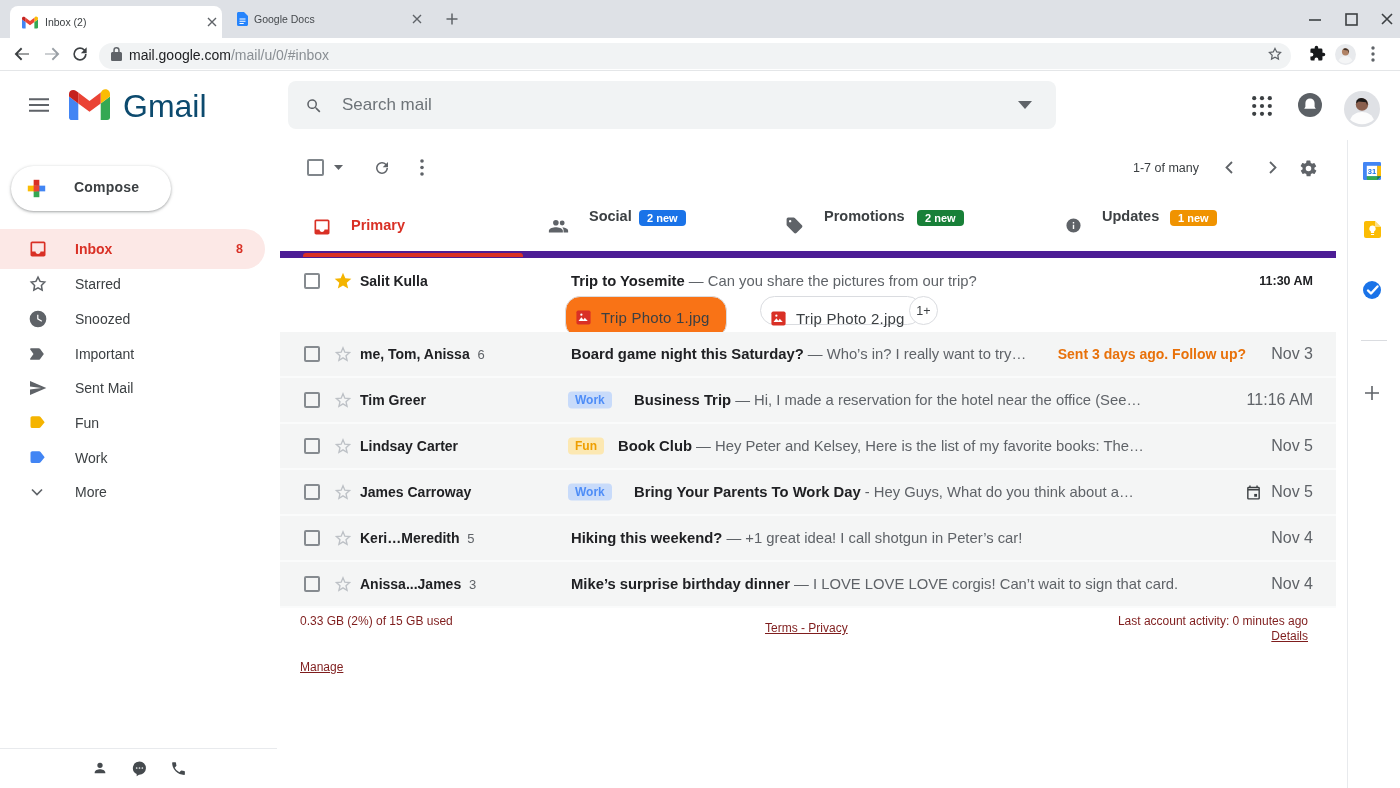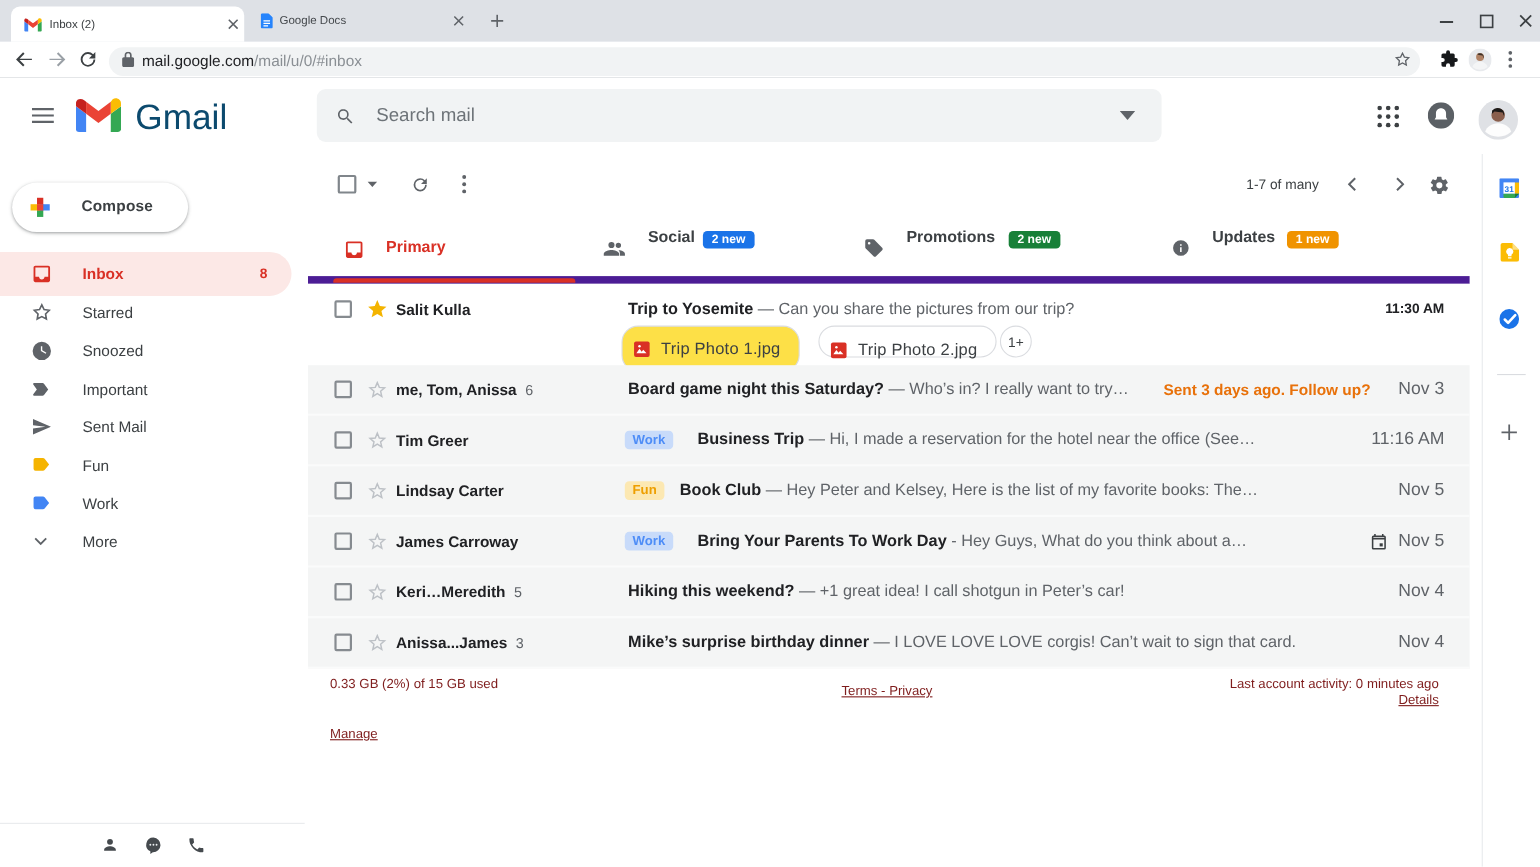--- a/index.html
+++ b/index.html
@@ -313,29 +313,29 @@
 
   <div class="mrow abs" style="top:118px;height:74px;background:#fff;">
     <div class="cbx" style="top:23px;"></div>
     <svg class="rowstar" style="top:23px;" viewBox="0 0 24 24">
         <path fill="#f4b400" d="M12 17.3l6.2 3.7-1.7-7 5.5-4.7-7.2-.6L12 2 9.2 8.7 2 9.3l5.5 4.7-1.7 7z"></path>
       </svg>
     <span class="sender" style="top:23px;">Salit Kulla</span>
     <span class="subj" style="top:23px;"><b>Trip to Yosemite</b><span class="snip"> — Can you share the pictures from our trip?</span></span>
     <span class="rdate" style="top:23px;font-weight:bold;color:#202124;font-size:12.5px;">11:30 AM</span>
 
-    <div class="abs" style="left:285px;top:38px;height:42px;border:1px solid #dadce0;border-radius:15px;display:flex;align-items:center;padding:0 16px 0 9px;background:#fde047;letter-spacing:.2px;">
+    <div class="abs" style="left:285px;top:38px;height:42px;border:1px solid #dadce0;border-radius:15px;display:flex;align-items:center;padding:0 16px 0 9px;background:#f97316;letter-spacing:.2px;">
       <svg width="17" height="17" viewBox="0 0 24 24">
           <rect x="2" y="2" width="20" height="20" rx="2.5" fill="#d93025"></rect>
           <path fill="#fff" d="M5 17l4-5.5 2.8 3.6 2-2.6L18 17z"></path>
           <circle cx="9" cy="8" r="1.6" fill="#fff"></circle>
         </svg>
       <span style="font-size:15px;color:#3c4043;margin-left:9px;">Trip Photo 1.jpg</span>
     </div>
-    <div class="abs" style="left:464px;top:38px;height:29px;border:1px solid #dadce0;border-radius:15px;display:flex;align-items:center;padding:16px 16px 0 9px;background:#fff;letter-spacing:.2px;">
+    <div class="abs" style="left:480px;top:38px;height:29px;border:1px solid #dadce0;border-radius:15px;display:flex;align-items:center;padding:16px 16px 0 9px;background:#fff;letter-spacing:.2px;">
       <svg width="17" height="17" viewBox="0 0 24 24">
           <rect x="2" y="2" width="20" height="20" rx="2.5" fill="#d93025"></rect>
           <path fill="#fff" d="M5 17l4-5.5 2.8 3.6 2-2.6L18 17z"></path>
           <circle cx="9" cy="8" r="1.6" fill="#fff"></circle>
         </svg>
       <span style="font-size:15px;color:#3c4043;margin-left:9px;">Trip Photo 2.jpg</span>
     </div>
     <div class="abs" style="left:629px;top:38px;width:29px;height:29px;border:1px solid #dadce0;border-radius:50%;text-align:center;line-height:28px;font-size:12.5px;color:#3c4043;background:#fff;">1+</div>
   </div>
 

